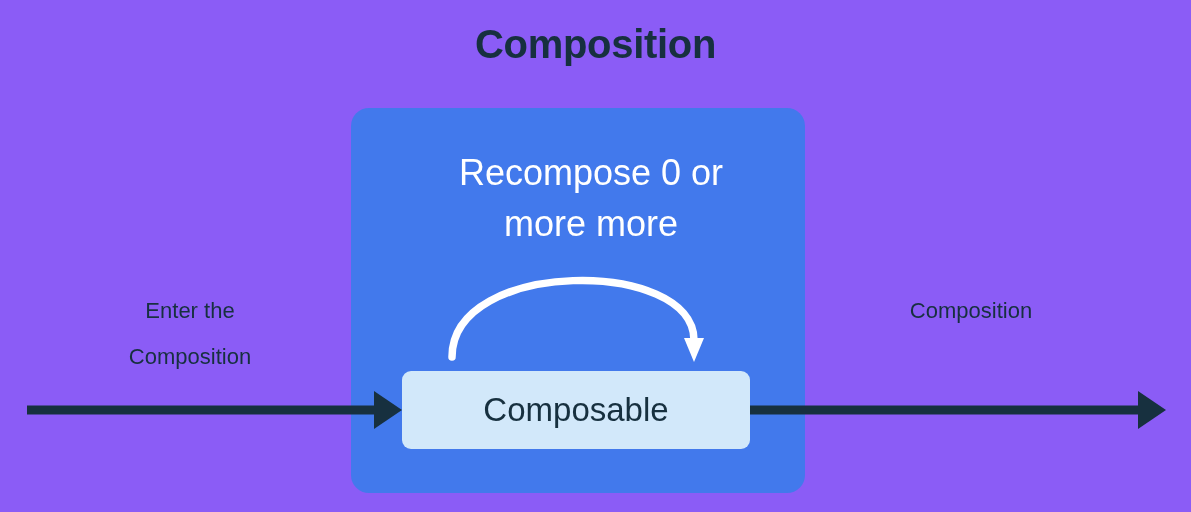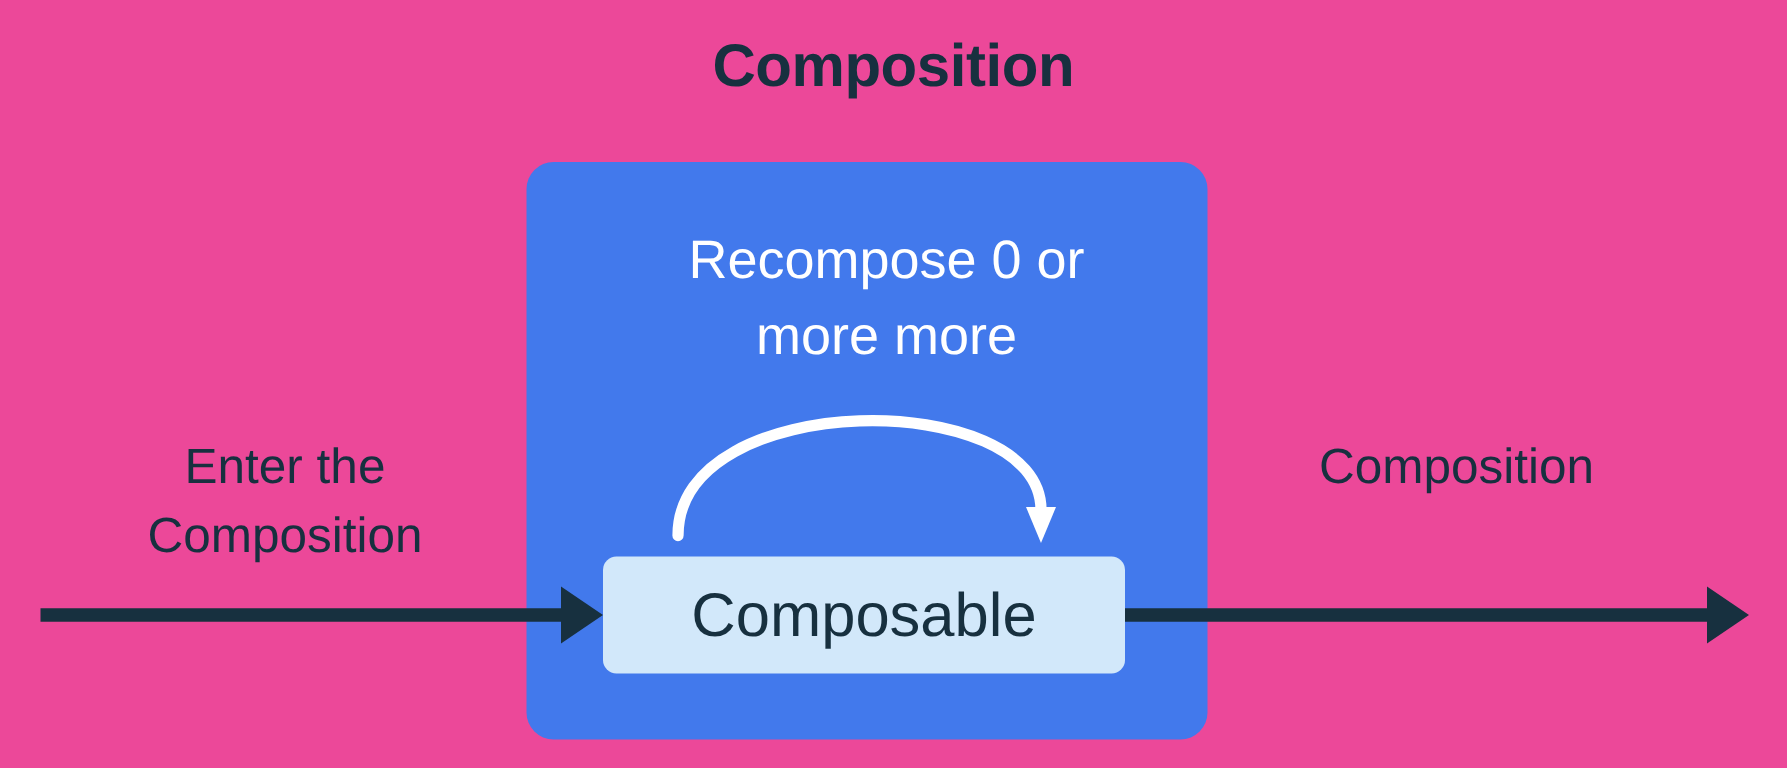--- a/index.html
+++ b/index.html
@@ -12,21 +12,21 @@
     height: 512px;
     font-family: "Liberation Sans", sans-serif;
     -webkit-font-smoothing: antialiased;
   }
 
   #diagram-root {
     position: relative;
     width: 1191px;
     height: 512px;
     overflow: hidden;
-    background: #ec4899;
+    background: #8b5cf6;
   }
 
   
   .diagram-title {
     position: absolute;
     left: 0;
     top: 20px;
     width: 1191px;
     text-align: center;
     font-size: 40px;
@@ -75,30 +75,30 @@
   }
   .composable-label {
     position: absolute;
     left: 402px;
     top: 371px;
     width: 348px;
     height: 78px;
     display: flex;
     align-items: center;
     justify-content: center;
-    font-size: 41px;
+    font-size: 33px;
     color: #17303f;
     line-height: 38px;
   }
 
   
   .side-label {
     position: absolute;
     text-align: center;
-    font-size: 33px;
+    font-size: 22px;
     line-height: 46px;
     color: #17303f;
     white-space: nowrap;
   }
   .side-label .lbl-line { display: block; }
 
   #enter-label {
     left: 28px;
     top: 288px;
     width: 324px;

